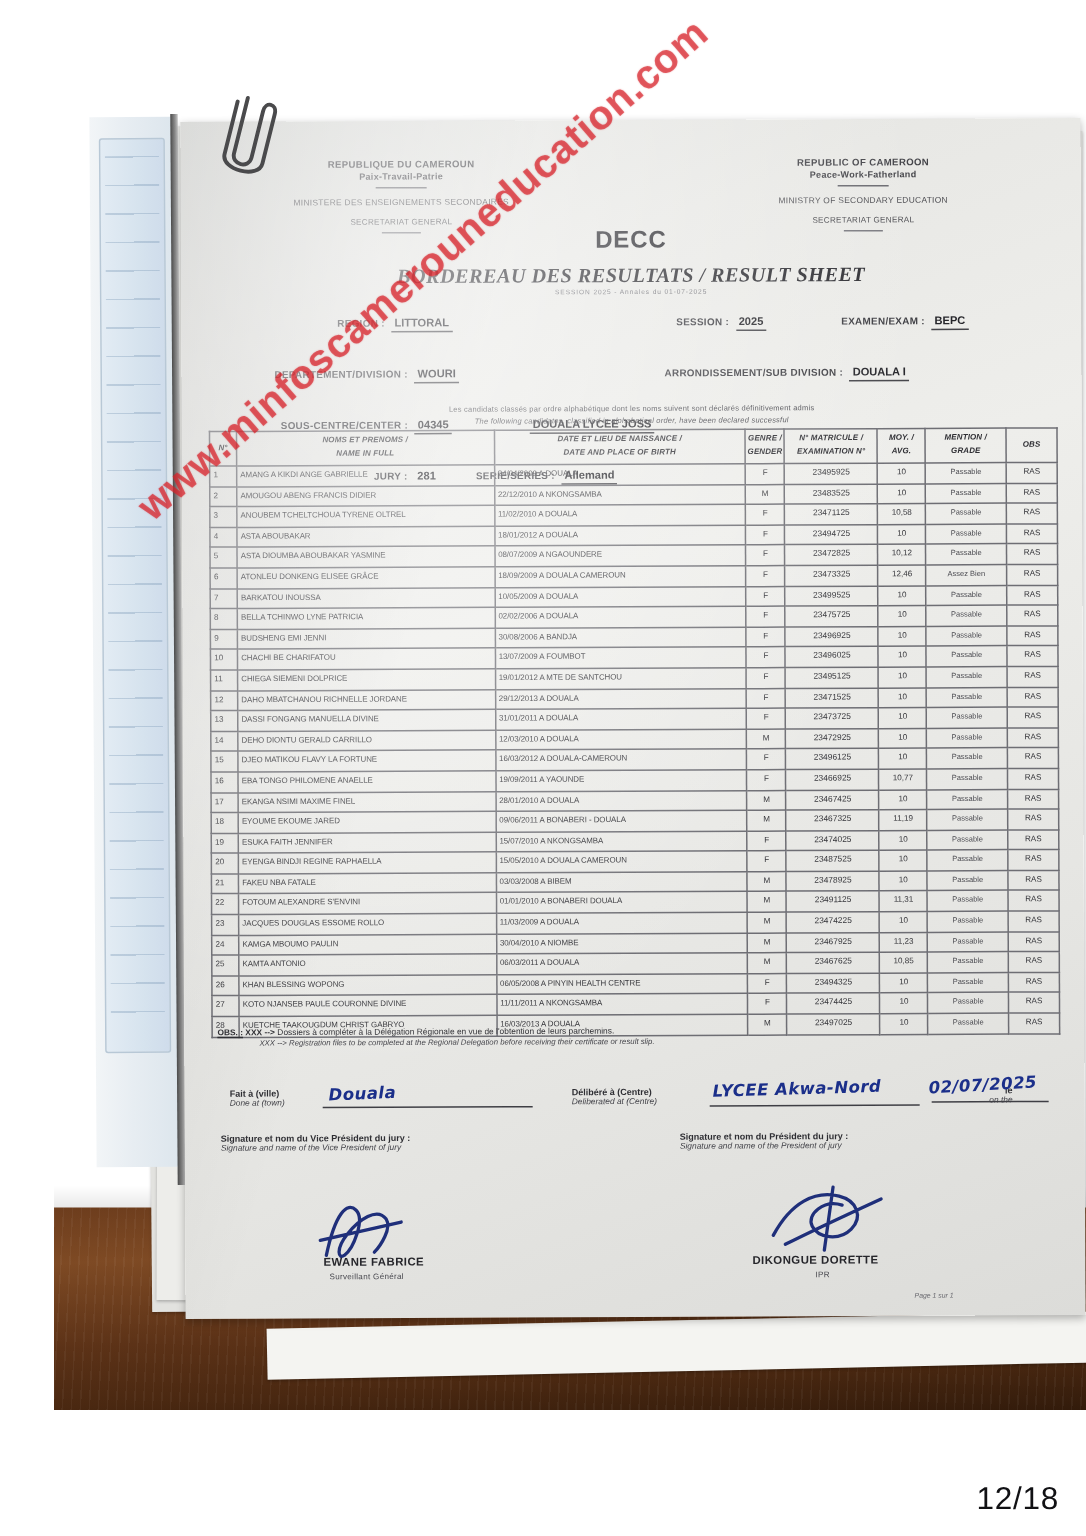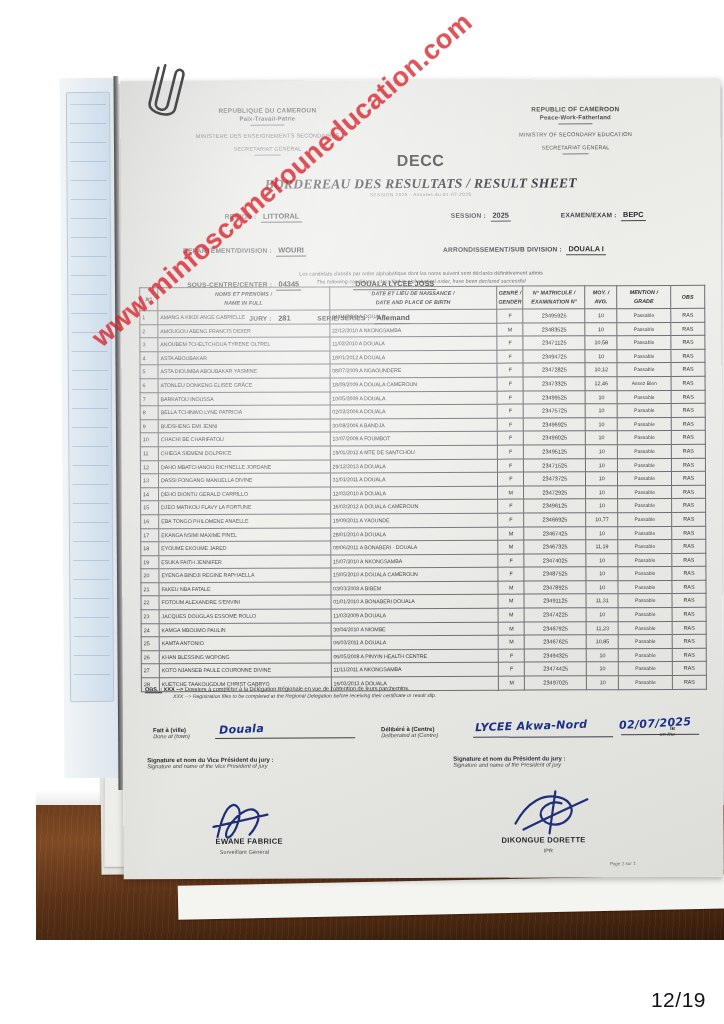--- a/index.html
+++ b/index.html
@@ -734,14 +734,14 @@
     </div>
 
     <div class="watermark">www.minfoscamerouneducation.com</div>
 
     <svg class="clip" viewBox="0 0 38 58">
       <path d="M13 4 L13 42 C13 50 25 50 25 42 L25 10 C25 3 33 3 33 10 L33 44 C33 55 7 55 7 44 L7 8" fill="none" stroke="#4a4a4c" stroke-width="2.6" stroke-linecap="round" stroke-linejoin="round"></path>
     </svg>
 
   </div>
 
-  <div class="pagenum">12/19</div>
+  <div class="pagenum">12/18</div>
 </div>
 
 </body></html>

